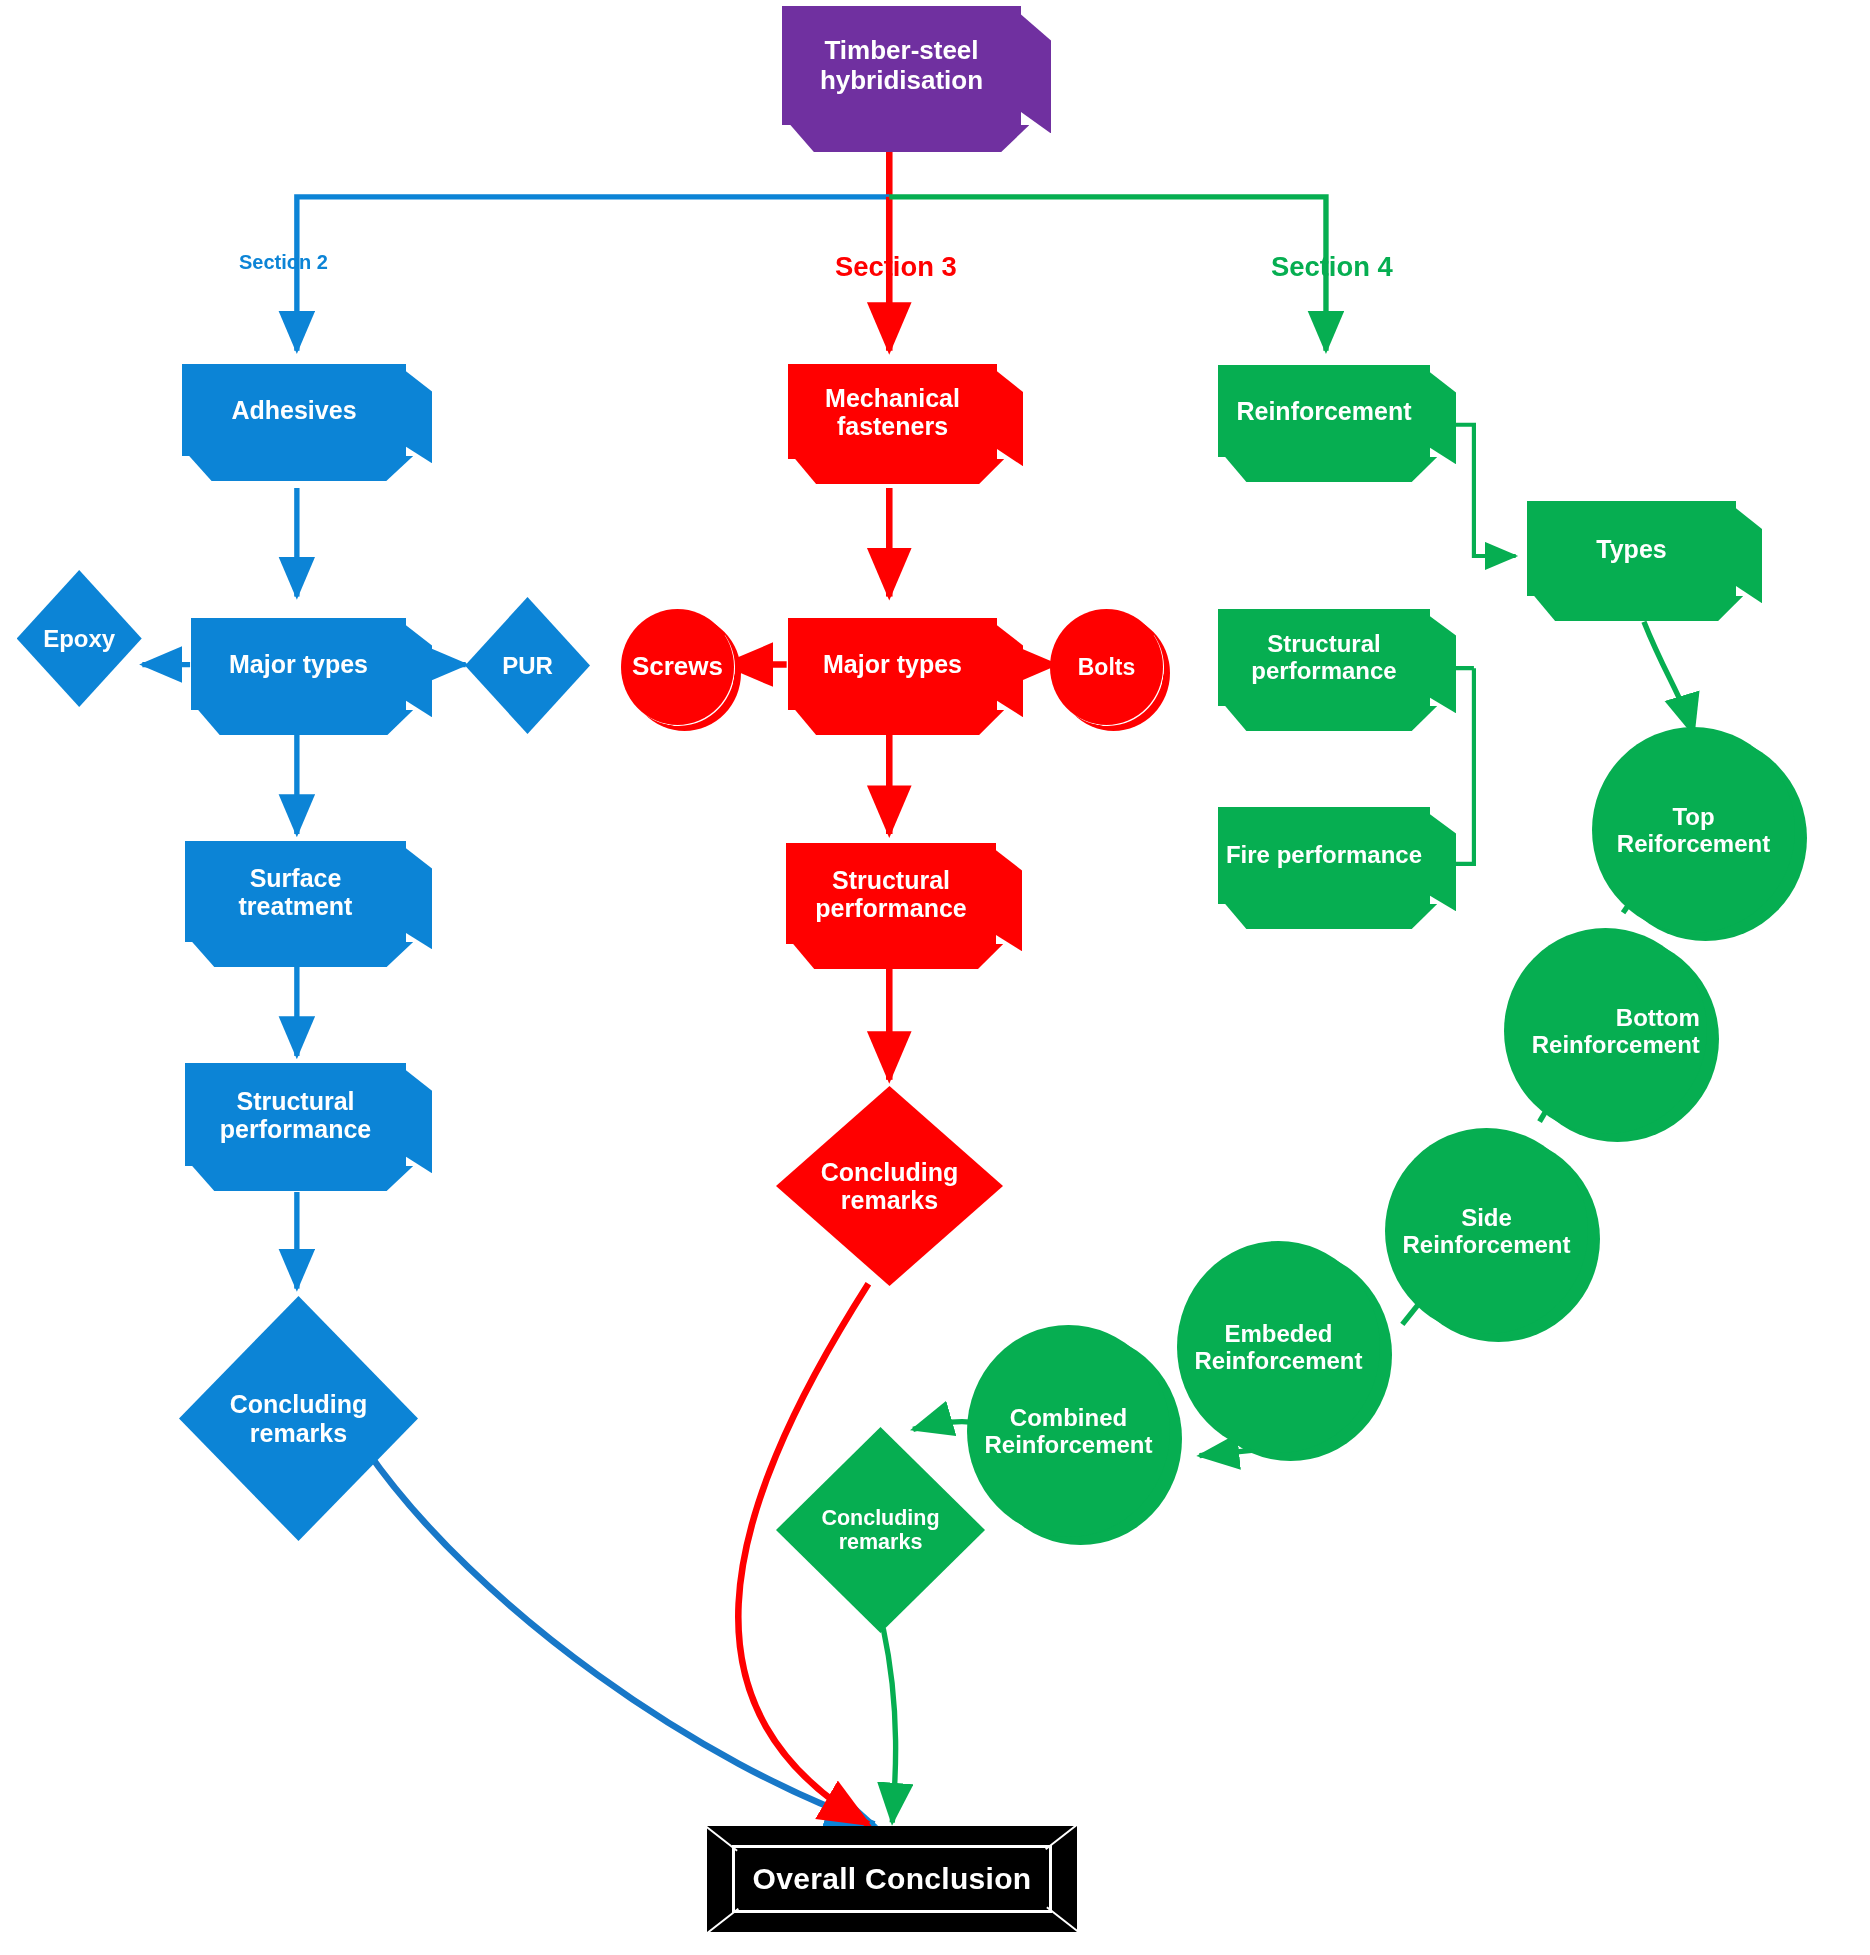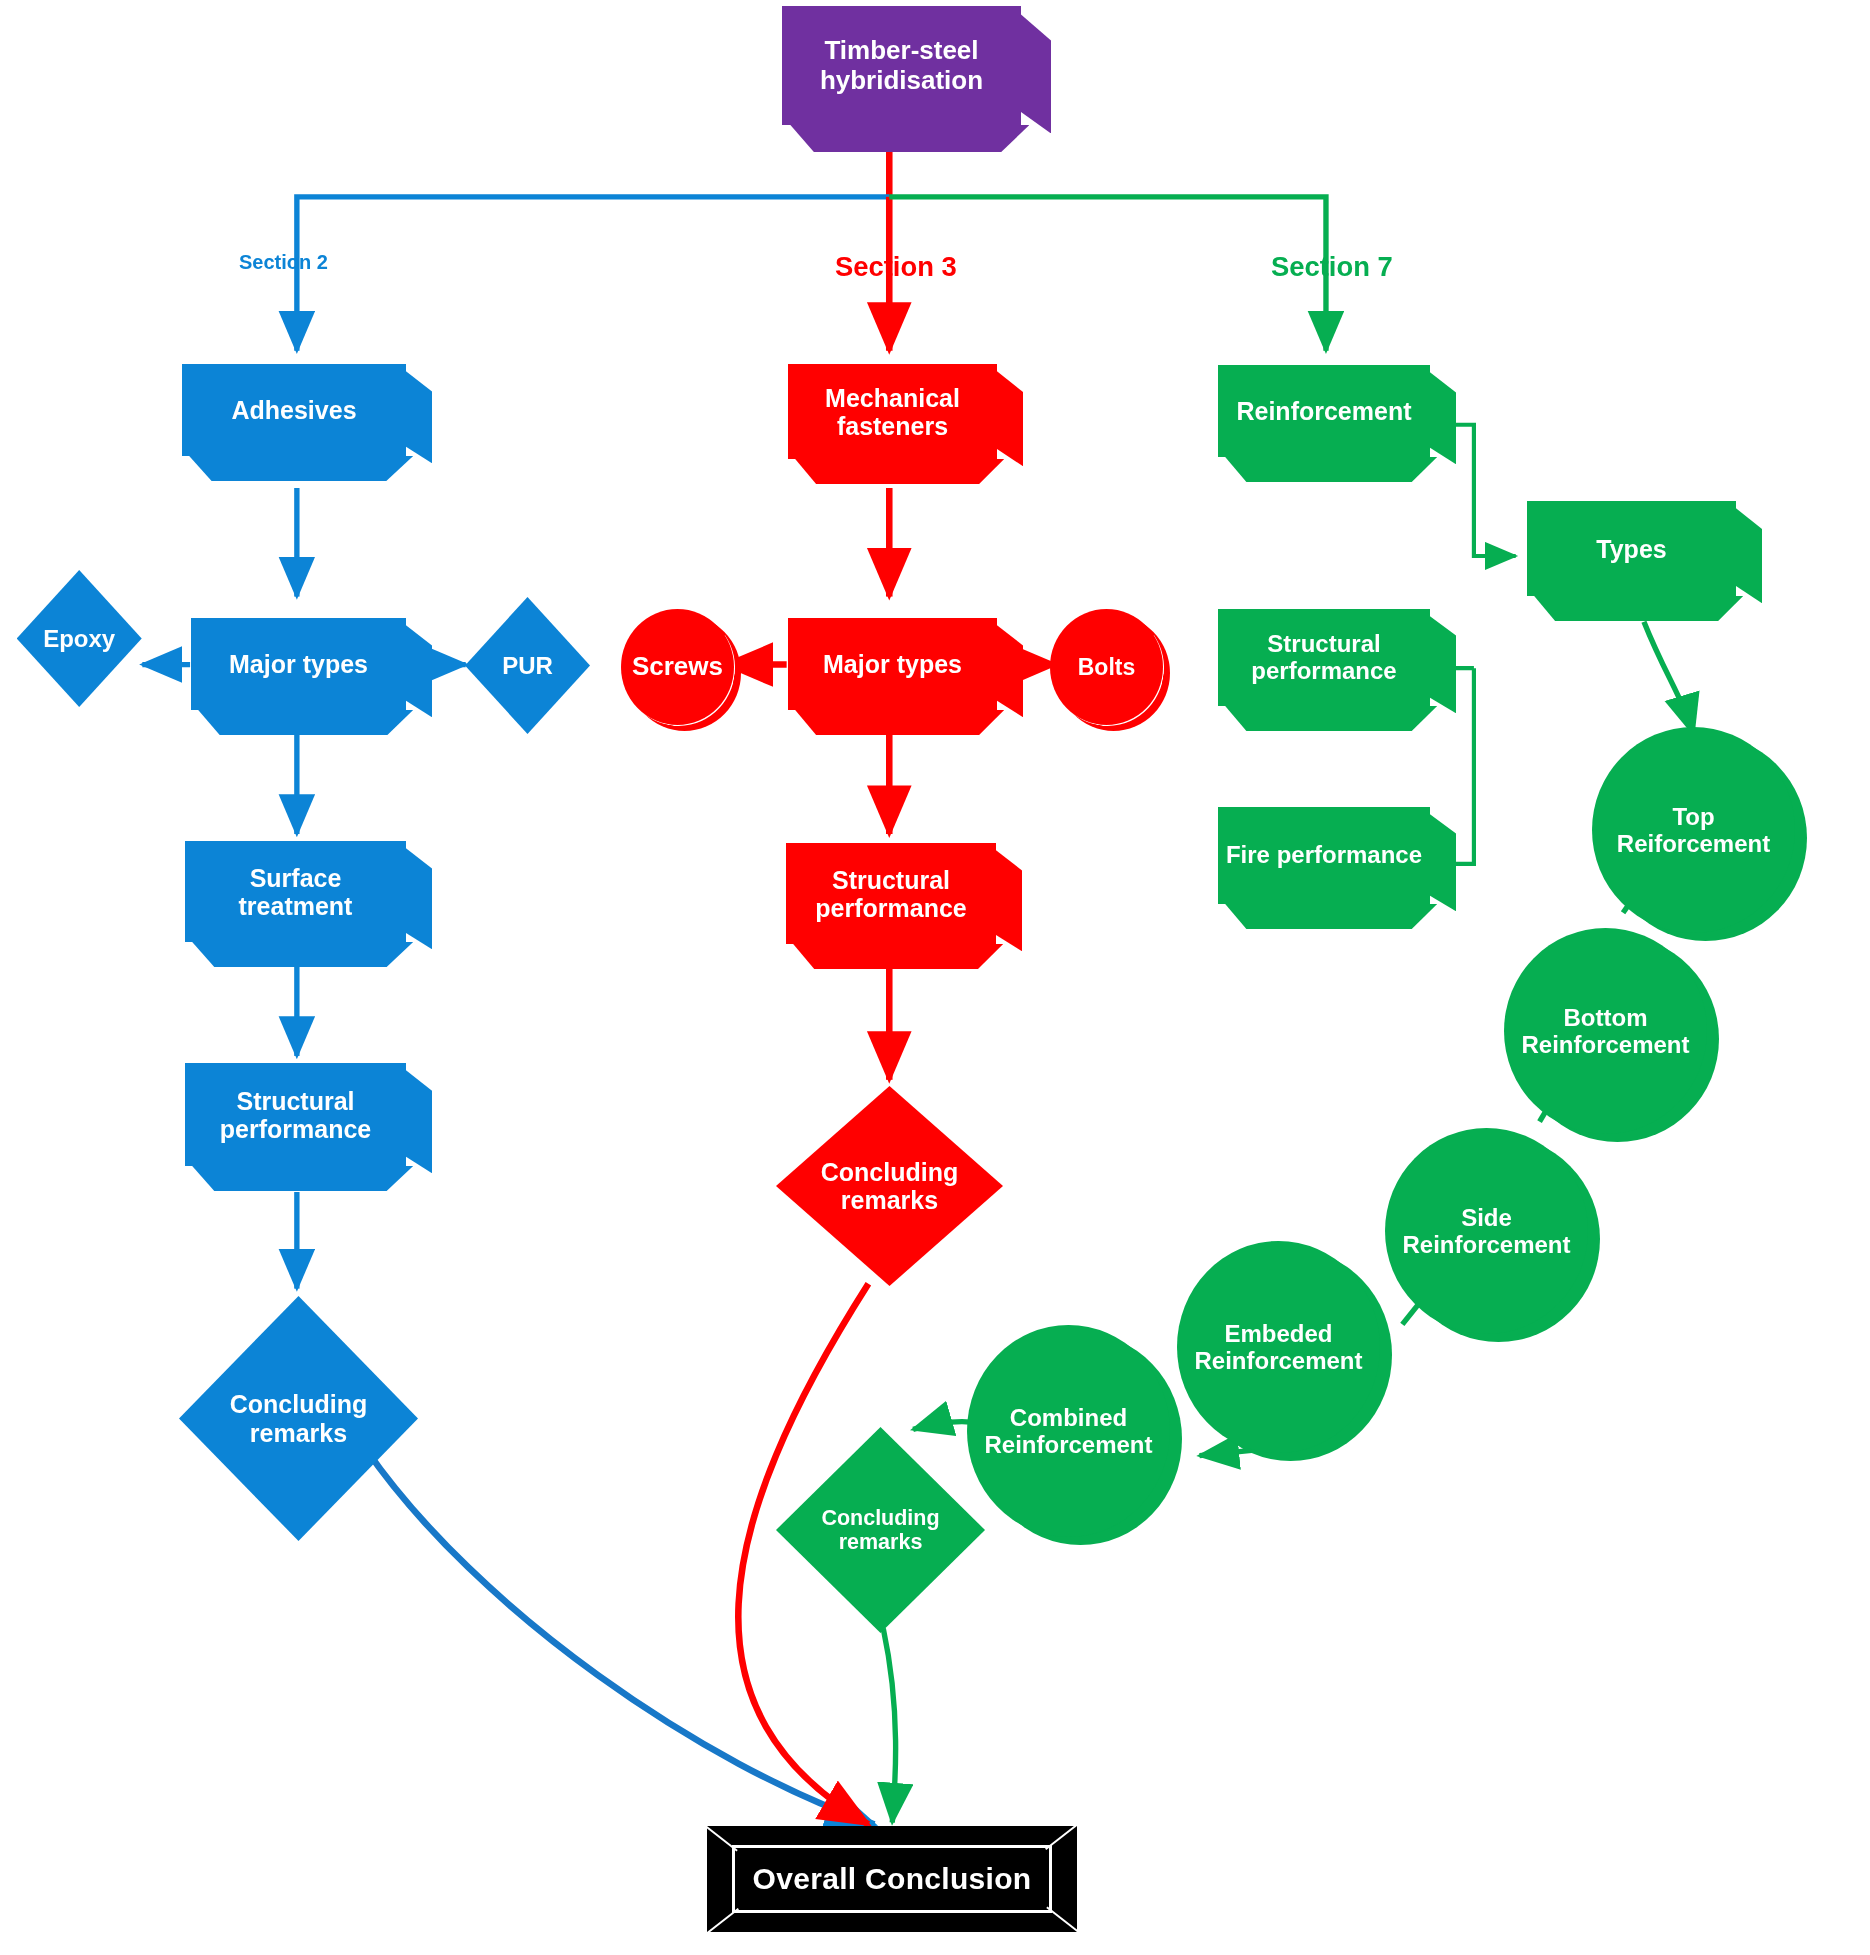--- a/index.html
+++ b/index.html
@@ -106,21 +106,21 @@
   <div class="node3d" style="left:782px;top:6px;width:239px;height:119px;font-size:26px;">
     <div class="side" style="left:239px;top:8.4px;width:30px;height:119px;background:#7030A0;
          clip-path:polygon(0 0,100% 22%,100% 100%,0 82%);"></div>
     <div class="bot" style="left:8.4px;top:119px;width:239px;height:27.4px;background:#7030A0;
          clip-path:polygon(0 0,100% 0,88% 100%,10% 100%);"></div>
     <div class="face" style="background:#7030A0;">Timber-steel hybridisation</div>
   </div>
 
   <div class="slabel" style="left:239px;top:251px;font-size:20px;color:#0C84D6;">Section 2</div>
   <div class="slabel" style="left:835px;top:251px;font-size:27.4px;color:#FF0000;">Section 3</div>
-  <div class="slabel" style="left:1271px;top:251px;font-size:27.4px;color:#06AE51;">Section 7</div>
+  <div class="slabel" style="left:1271px;top:251px;font-size:27.4px;color:#06AE51;">Section 4</div>
 
   <div class="node3d" style="left:182px;top:364px;width:224px;height:92px;font-size:25px;">
     <div class="side" style="left:224px;top:7.2px;width:26px;height:92px;background:#0C84D6;
          clip-path:polygon(0 0,100% 22%,100% 100%,0 82%);"></div>
     <div class="bot" style="left:7.2px;top:92px;width:224px;height:25px;background:#0C84D6;
          clip-path:polygon(0 0,100% 0,88% 100%,10% 100%);"></div>
     <div class="face" style="background:#0C84D6;">Adhesives</div>
   </div>
 
   <div class="node3d" style="left:191px;top:618px;width:215px;height:92px;font-size:25px;">
@@ -236,21 +236,21 @@
   </div>
 
   <div class="circ" style="left:1592px;top:727px;width:203px;height:206px;">
     <div class="shadow" style="left:12px;top:8.4px;width:203px;height:206px;background:#06AE51;"></div>
     <div class="body" style="background:#06AE51;font-size:24px;">Top Reiforcement</div>
     <div class="gloss" style="left:3.6px;top:3.6px;width:191px;height:194px;transform:rotate(12deg);"></div>
   </div>
 
   <div class="circ" style="left:1504px;top:928px;width:203px;height:206px;">
     <div class="shadow" style="left:12px;top:8.4px;width:203px;height:206px;background:#06AE51;"></div>
-    <div class="body" style="background:#06AE51;font-size:24px;">Bottom Reinforcement</div>
+    <div class="body" style="background:#06AE51;font-size:24px;text-align:right;">Bottom Reinforcement</div>
     <div class="gloss" style="left:3.6px;top:3.6px;width:191px;height:194px;transform:rotate(12deg);"></div>
   </div>
 
   <div class="circ" style="left:1385px;top:1128px;width:203px;height:206px;">
     <div class="shadow" style="left:12px;top:8.4px;width:203px;height:206px;background:#06AE51;"></div>
     <div class="body" style="background:#06AE51;font-size:24px;">Side Reinforcement</div>
     <div class="gloss" style="left:3.6px;top:3.6px;width:191px;height:194px;transform:rotate(12deg);"></div>
   </div>
 
   <div class="circ" style="left:1177px;top:1241px;width:203px;height:212px;">

